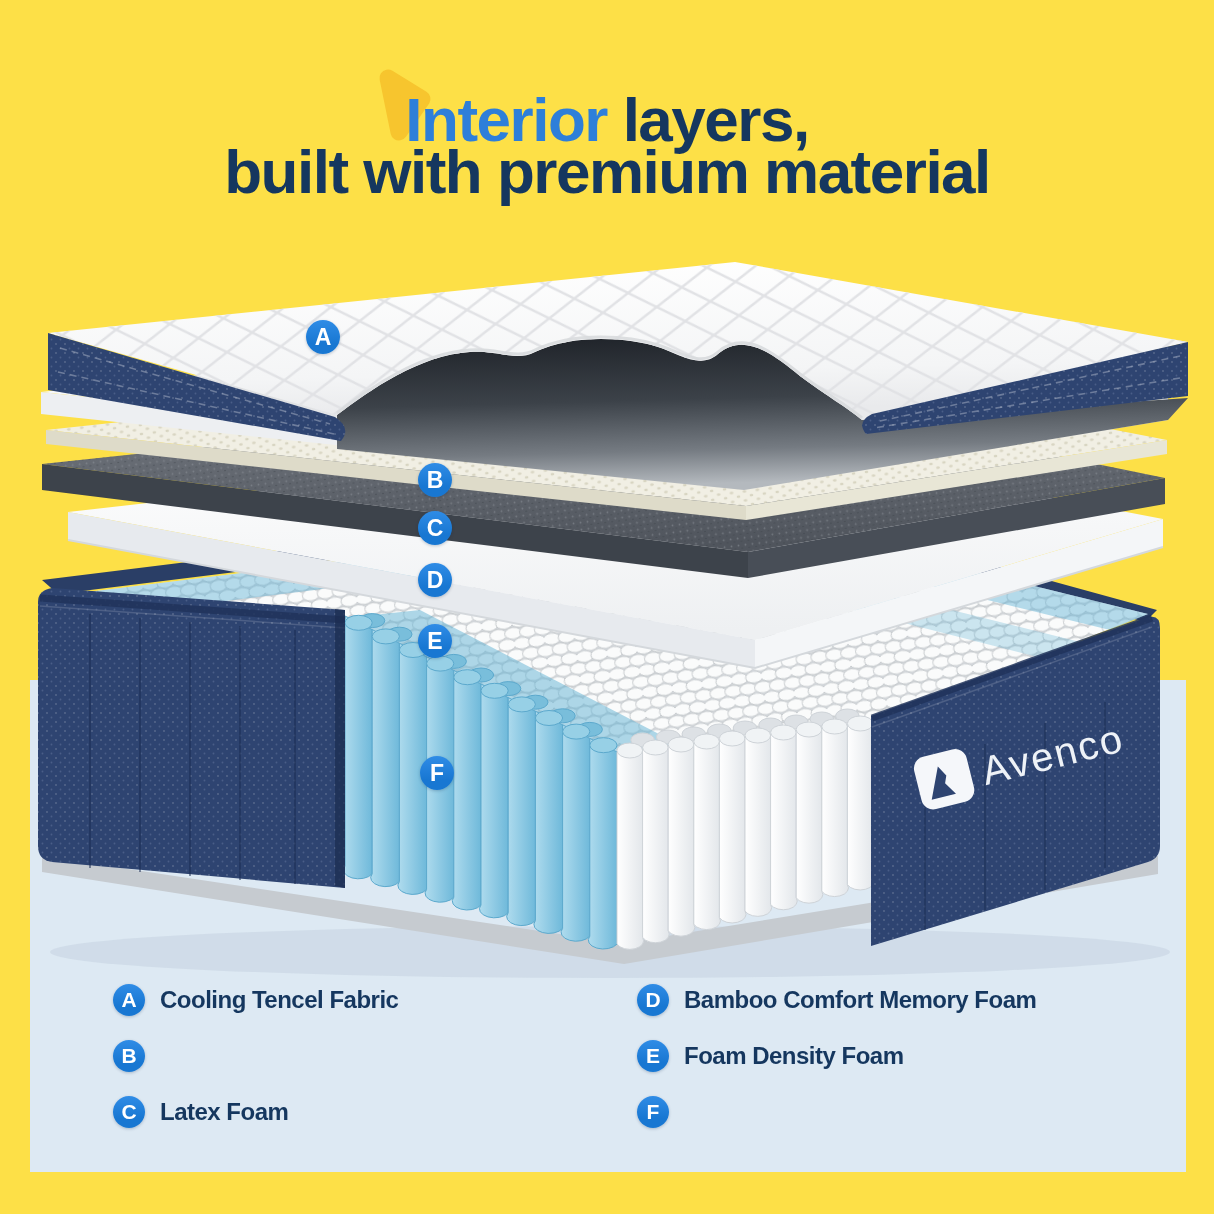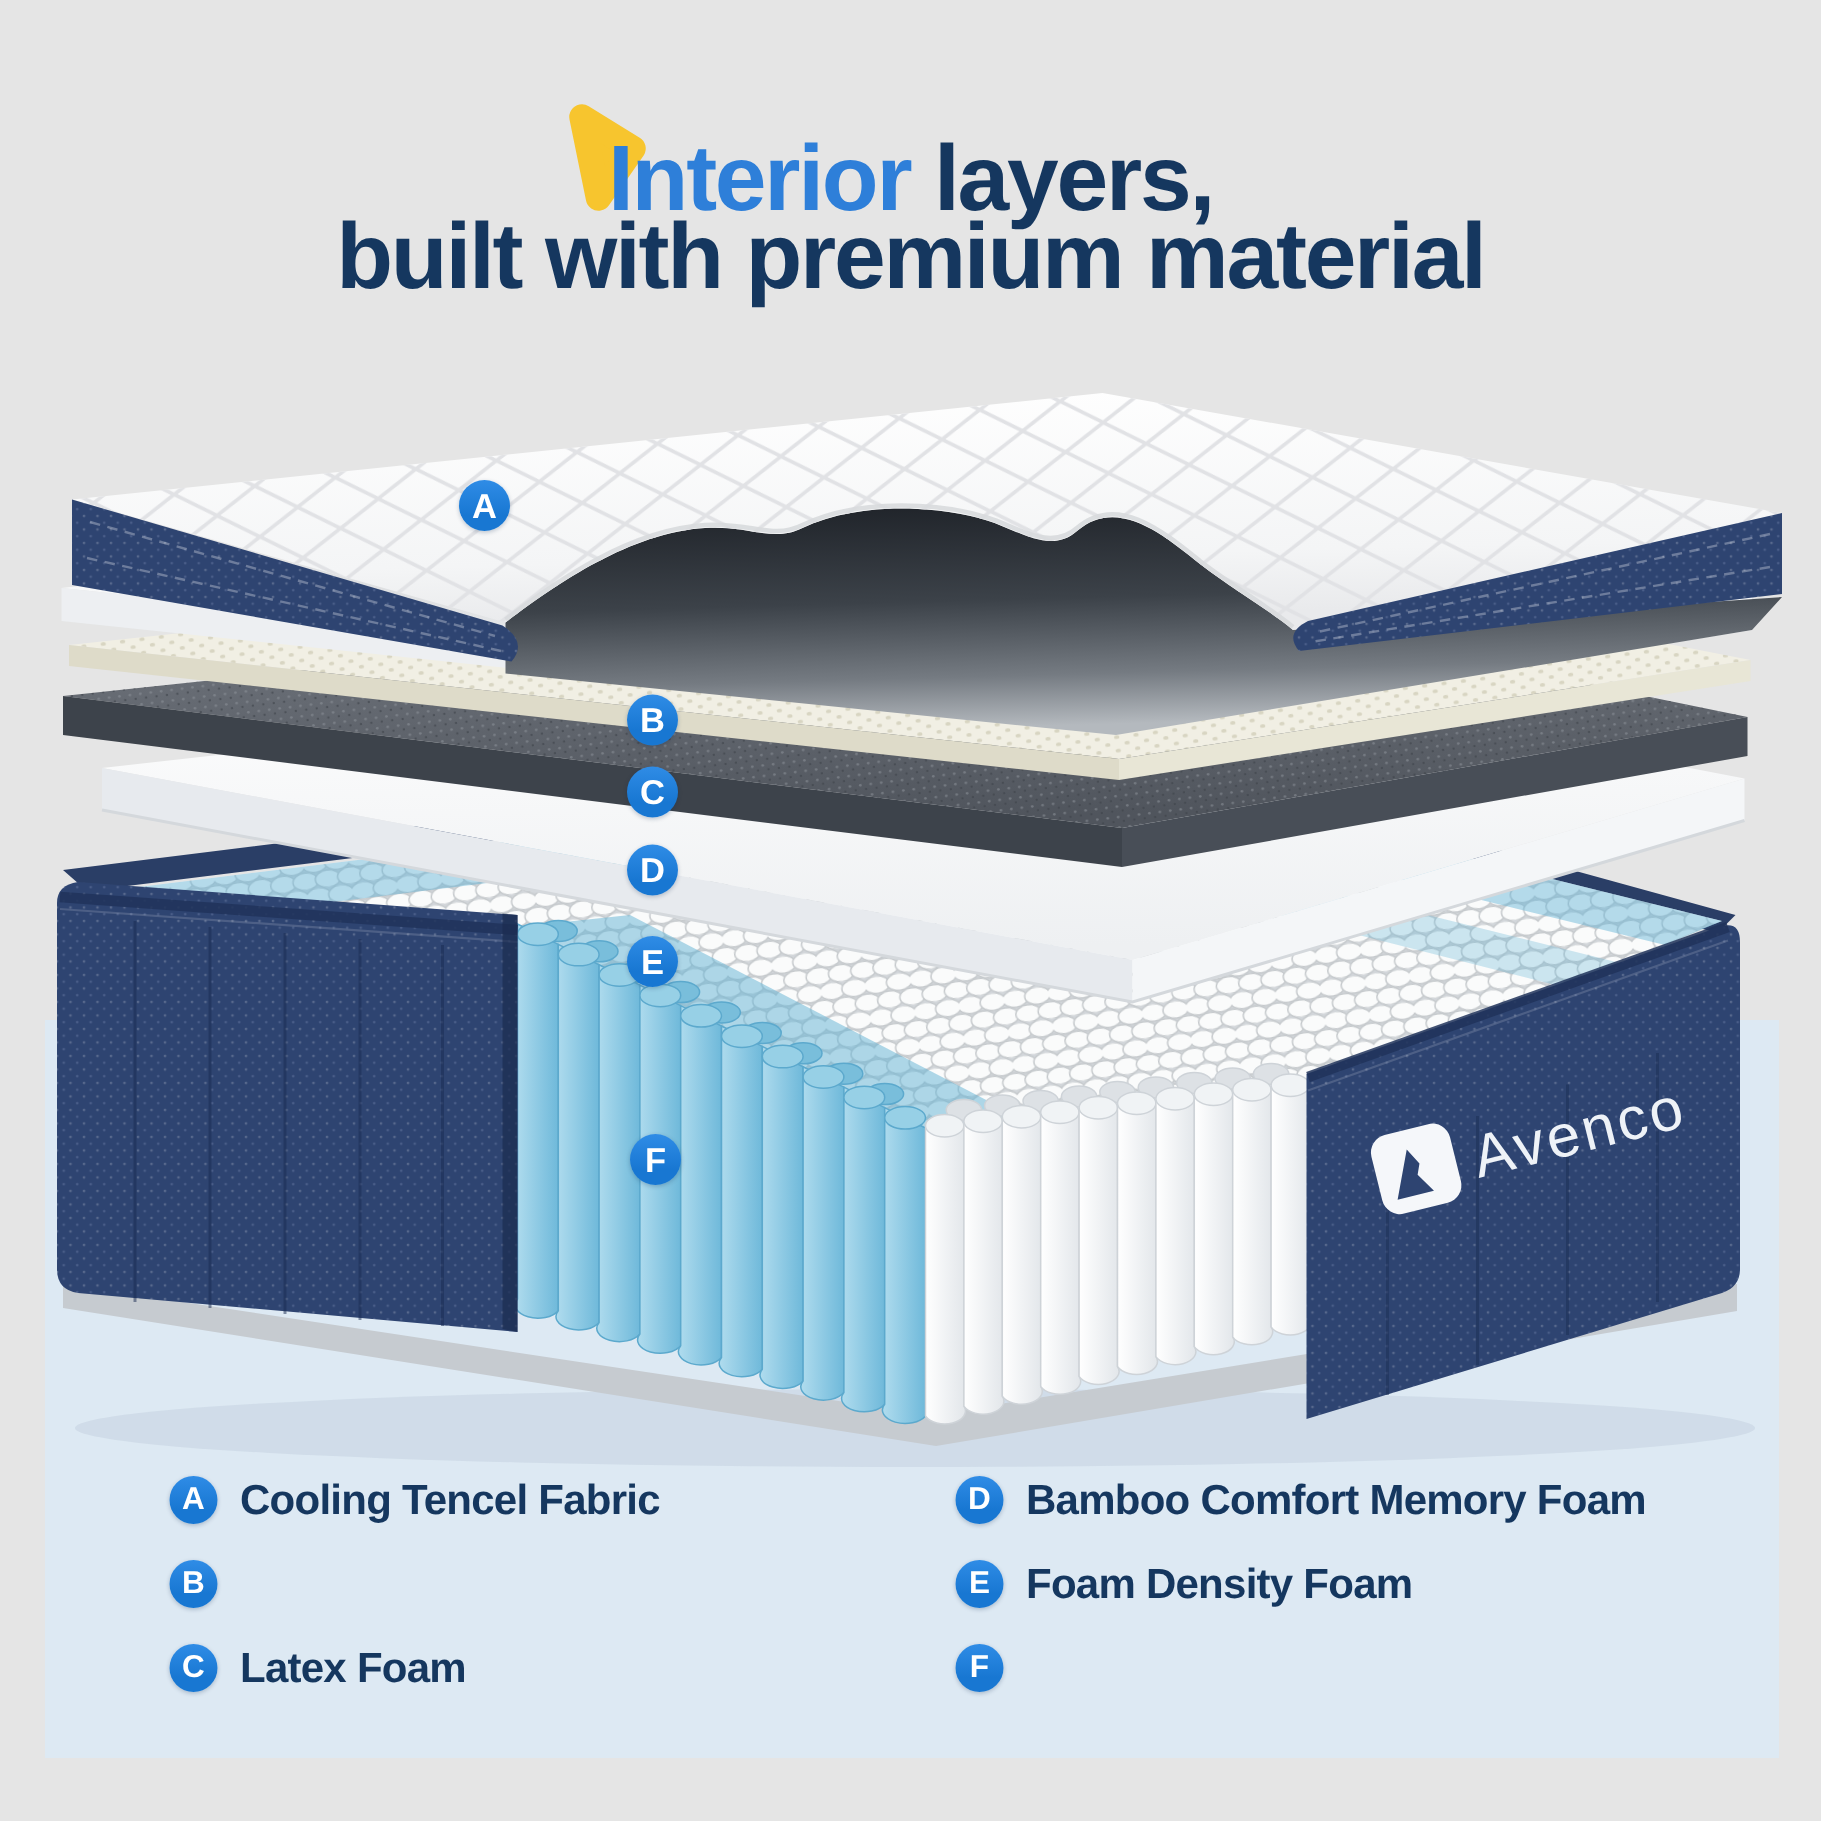--- a/index.html
+++ b/index.html
@@ -1,16 +1,16 @@
 <!DOCTYPE html>
 <html style="--navy: #15375f; --title_blue: #2e7fd9; --badge_blue: #1877d2; --yellow: #f7c52e; --panel_bg: #dde9f3; --denim: #2e4471; --spring_blue: #7ec4df;"><head>
 <meta charset="utf-8">
 <style>
   html,body{margin:0;padding:0;background:#ffffff;}
-  .page{position:relative;width:1214px;height:1214px;background:#e5e5e5;overflow:hidden;
+  .page{position:relative;width:1214px;height:1214px;background:#fde047;overflow:hidden;
         font-family:"Liberation Sans",sans-serif;}
   svg.diagram{position:absolute;left:0;top:0;}
   
   .title-wrap{position:absolute;left:0;top:0;width:100%;}
   .tline{position:absolute;width:100%;text-align:center;font-weight:bold;
          color:var(--navy,#15375f);font-size:62px;letter-spacing:-1.5px;white-space:nowrap;}
   .t1{top:84px;}
   .t2{top:136px;}
   .accent{color:var(--title_blue,#2e7fd9);}
   .tri{position:absolute;left:362px;top:66px;width:76px;height:82px;z-index:1;}
@@ -20,21 +20,21 @@
        display:flex;align-items:center;justify-content:center;
        background:linear-gradient(180deg,#2f8ce6 0%,var(--badge_blue,#1877d2) 70%);
        box-shadow:0 1px 3px rgba(10,40,80,.25);z-index:5;}
   .dbdg{width:34px;height:34px;font-size:23px;}
   
   .legend-col{position:absolute;top:983px;z-index:6;}
   .col-left{left:113px;}
   .col-right{left:637px;}
   .lrow{display:flex;align-items:center;height:33px;margin-bottom:23px;}
   .lbdg{position:static;width:32px;height:32px;font-size:21px;margin-right:15px;flex:none;}
-  .llabel{font-size:28px;font-weight:bold;color:var(--navy,#1a3b61);
+  .llabel{font-size:24px;font-weight:bold;color:var(--navy,#1a3b61);
           letter-spacing:-0.5px;white-space:nowrap;}
 </style>
 </head>
 <body>
 
 <div class="page">
 
   <svg class="tri" viewBox="0 0 76 82">
     <path d="M26,12 L60,33 L37,66 Z" fill="#f7c52e" stroke="#f7c52e" stroke-width="17" stroke-linejoin="round"></path>
   </svg>

